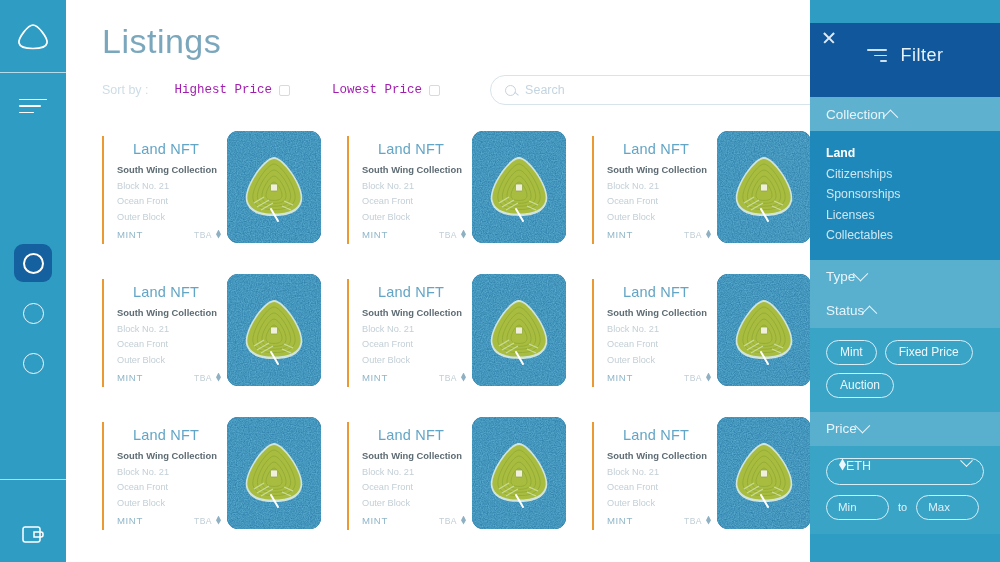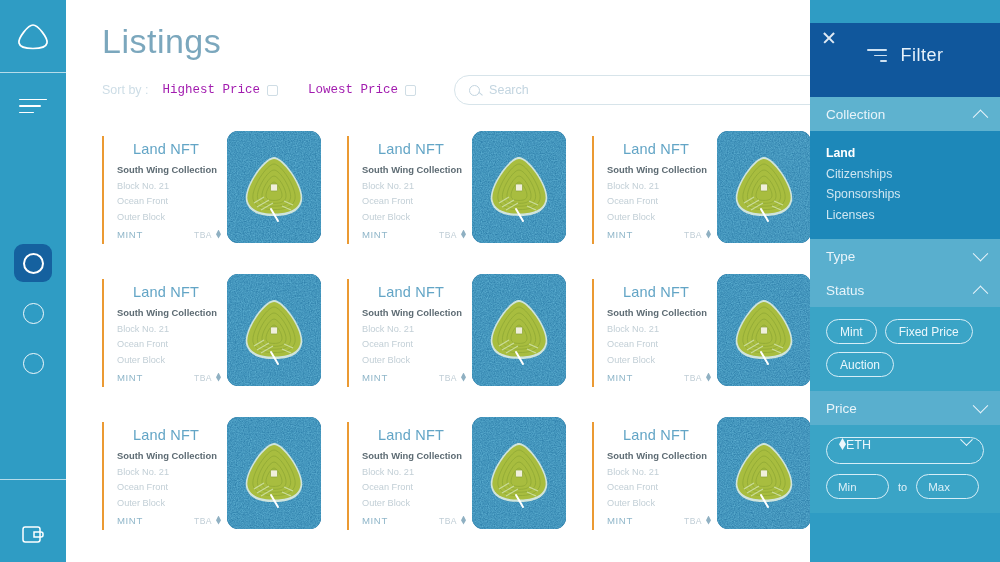--- a/index.html
+++ b/index.html
@@ -41,21 +41,21 @@
   .rail-wallet { display: flex; align-items: center; justify-content: center; height: 54px; }
 
   
   .main { flex: 1 1 auto; height: 562px; background: #fff; position: relative; padding: 0 0 0 18px; }
 
   .page-title {
     font-size: 34px; font-weight: 300; color: #7ba7bd;
     letter-spacing: .5px; padding: 22px 0 0 0; margin-left: 18px;
   }
 
-  .sortrow { display: flex; align-items: center; margin-left: 18px; margin-top: 14px; gap: 4px; }
+  .sortrow { display: flex; align-items: center; margin-left: 18px; margin-top: 14px; gap: 16px; }
   .sortlabel { font-size: 12.5px; color: #cddde6; margin-right: 10px; }
   .sortopt { display: flex; align-items: center; gap: 7px; margin-right: 26px; }
   .sortopt span { font-size: 12.5px; color: #a21caf; font-family: Liberation Mono, monospace; }
   .cbox { width: 11px; height: 11px; border: 1.3px solid #cfdde5; border-radius: 2px; }
 
   .search {
     width: 408px; height: 30px; border: 1px solid #d7e4ea; border-radius: 16px;
     display: flex; align-items: center; gap: 9px; padding: 0 14px; margin-left: 8px;
   }
   .search .ph { font-size: 12.5px; color: #c3d5e0; }
@@ -110,21 +110,21 @@
   .f-head-inner { position:absolute; left:0; right:0; top: 22px;
                   display:flex; align-items:center; justify-content:center; gap: 14px; }
   .f-filter-ico { width: 20px; display:flex; flex-direction:column; gap:4px; align-items:flex-end;}
   .f-filter-ico i { height:1.6px; background:#cfe2f2; display:block; border-radius:2px;}
   .f-filter-ico i:nth-child(1){width:20px}
   .f-filter-ico i:nth-child(2){width:13px}
   .f-filter-ico i:nth-child(3){width:7px}
   .f-title { font-size: 18px; font-weight: 300; color: #e6f1fa; letter-spacing: .5px; }
 
   .f-sec-head { height: 34px; background: #5eb2cf; display:flex; align-items:center;
-                justify-content: space-between; padding: 0 14px 0 16px; }
+                padding: 0 14px 0 16px; }
   .f-sec-head.lower { background: #59afce; }
   .f-sec-title { font-size: 13.5px; font-weight: 300; color: #e8f4fa; }
   .chev { width: 11px; height: 11px; border-right: 1.6px solid #eaf4fa; border-bottom: 1.6px solid #eaf4fa; }
   .chev.up { transform: rotate(-135deg) translate(-2px,-2px); }
   .chev.down { transform: rotate(45deg) translate(-2px,-2px); }
 
   .f-body { background: #1d88b9; padding: 12px 16px 14px 16px; }
   .f-body.teal { background: #3aa4c6; }
   .f-opt { font-size: 12.3px; color: #cfe6f1; line-height: 20.5px; }
   .f-opt.sel { color: #ffffff; font-weight: 700; }
@@ -689,20 +689,21 @@
 
     <div class="f-sec-head">
       <div class="f-sec-title">Collection</div>
       <div class="chev up"></div>
     </div>
     <div class="f-body">
       <div class="f-opt sel">Land</div>
       <div class="f-opt">Citizenships</div>
       <div class="f-opt">Sponsorships</div>
       <div class="f-opt">Licenses</div>
+      <div class="f-opt">Collectables</div>
     </div>
 
     <div class="f-sec-head lower">
       <div class="f-sec-title">Type</div>
       <div class="chev down"></div>
     </div>
 
     <div class="f-sec-head lower">
       <div class="f-sec-title">Status</div>
       <div class="chev up"></div>

